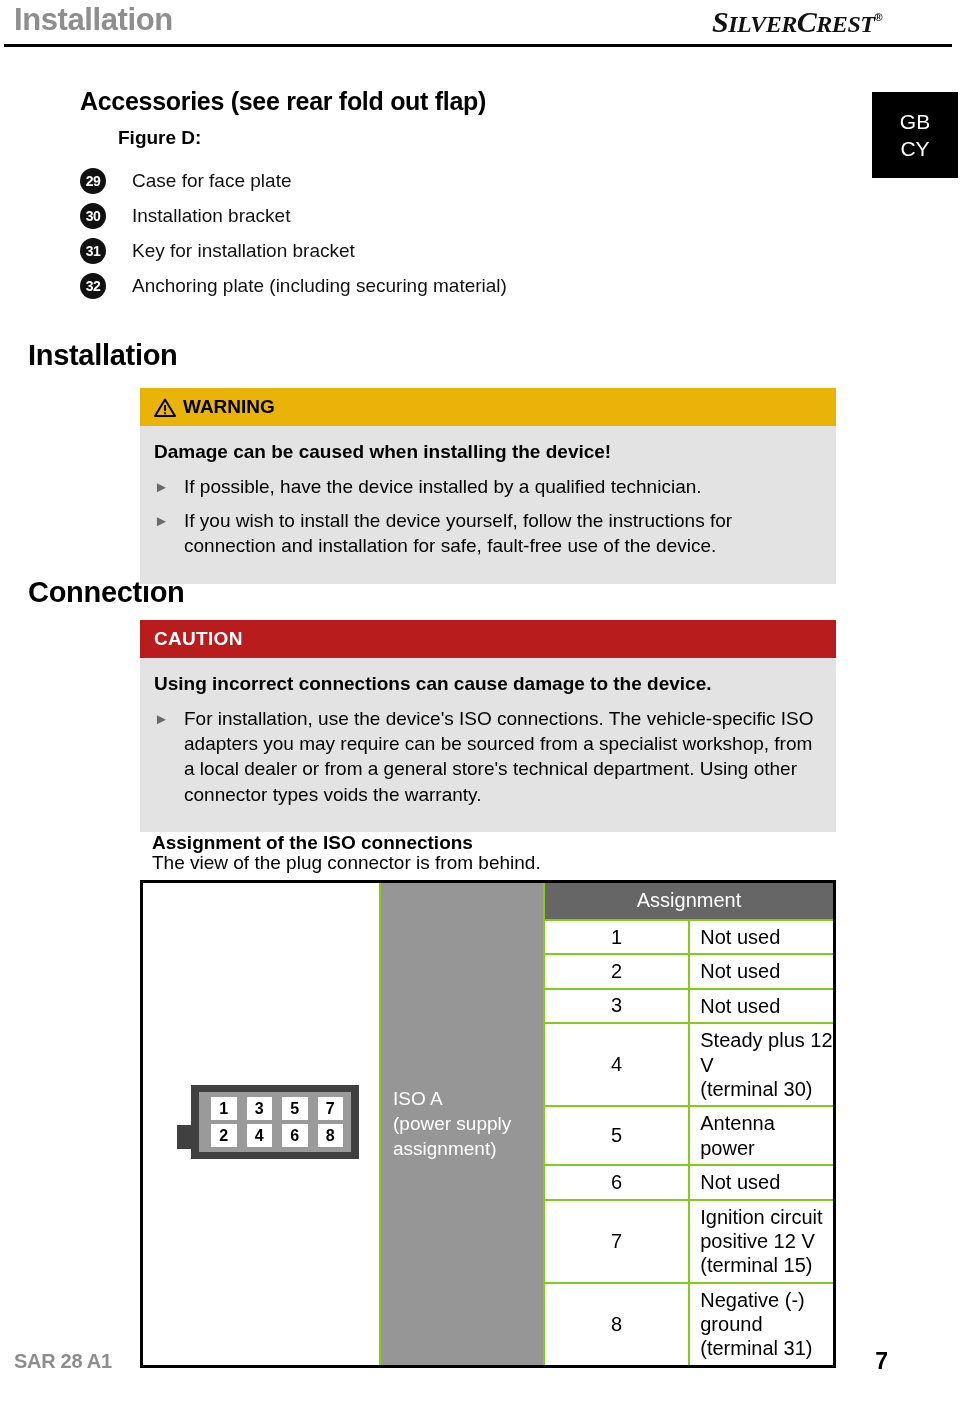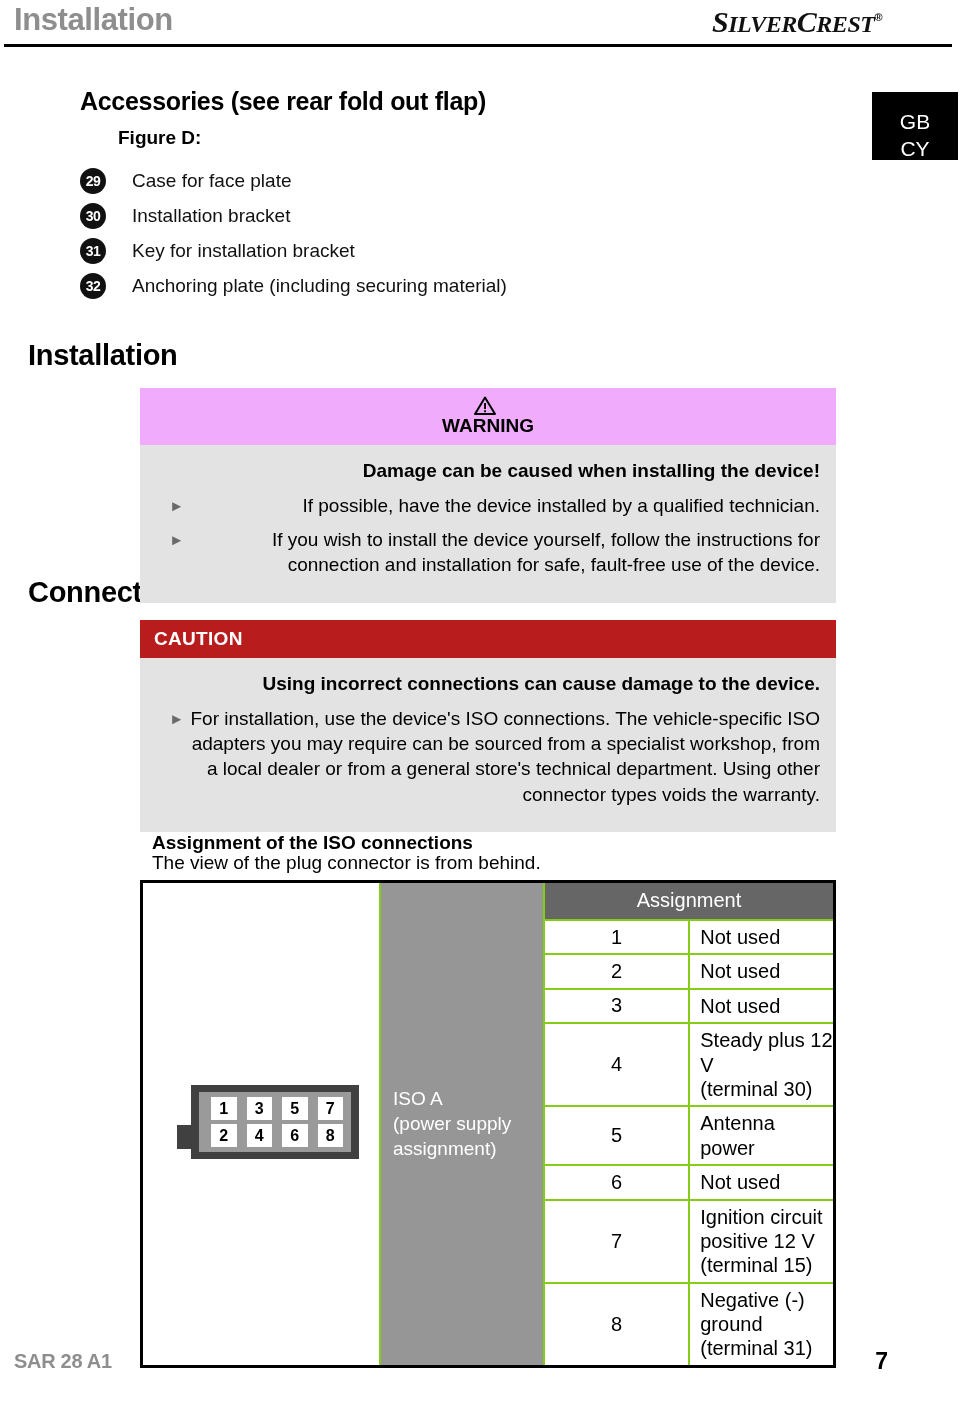--- a/index.html
+++ b/index.html
@@ -55,21 +55,21 @@
     left: 4px; top: 44px;
     width: 948px;
     height: 3px;
     background: #000000;
   }
 
   
   .lang-badge {
     position: absolute;
     left: 872px; top: 92px;
-    width: 86px; height: 68px;
+    width: 86px; height: 86px;
     background: #000000;
     color: #ffffff;
     font-size: 21px;
     line-height: 27px;
     text-align: center;
     padding-top: 16px;
     box-sizing: border-box;
   }
 
   
@@ -139,33 +139,31 @@
     width: 696px;
   }
   .notice-head {
     font-size: 19px;
     font-weight: bold;
     padding: 8px 14px 8px 14px;
     display: flex;
     align-items: center;
   }
   .notice-head.warn {
-    background: #f0abfc;
+    background: #eab308;
     color: #000000;
-    flex-direction: column;
   }
   .notice-head.caution {
     background: #b91c1c;
     color: #ffffff;
     letter-spacing: 0.3px;
   }
   .notice-body {
     background: #e3e3e3;
     padding: 10px 16px 16px 14px;
-    text-align: right;
   }
   .warn-tri {
     margin-right: 7px;
     display: inline-flex;
     line-height: 0;
   }
   .notice-lead {
     font-size: 19px;
     font-weight: bold;
     margin: 4px 0 10px 0;

